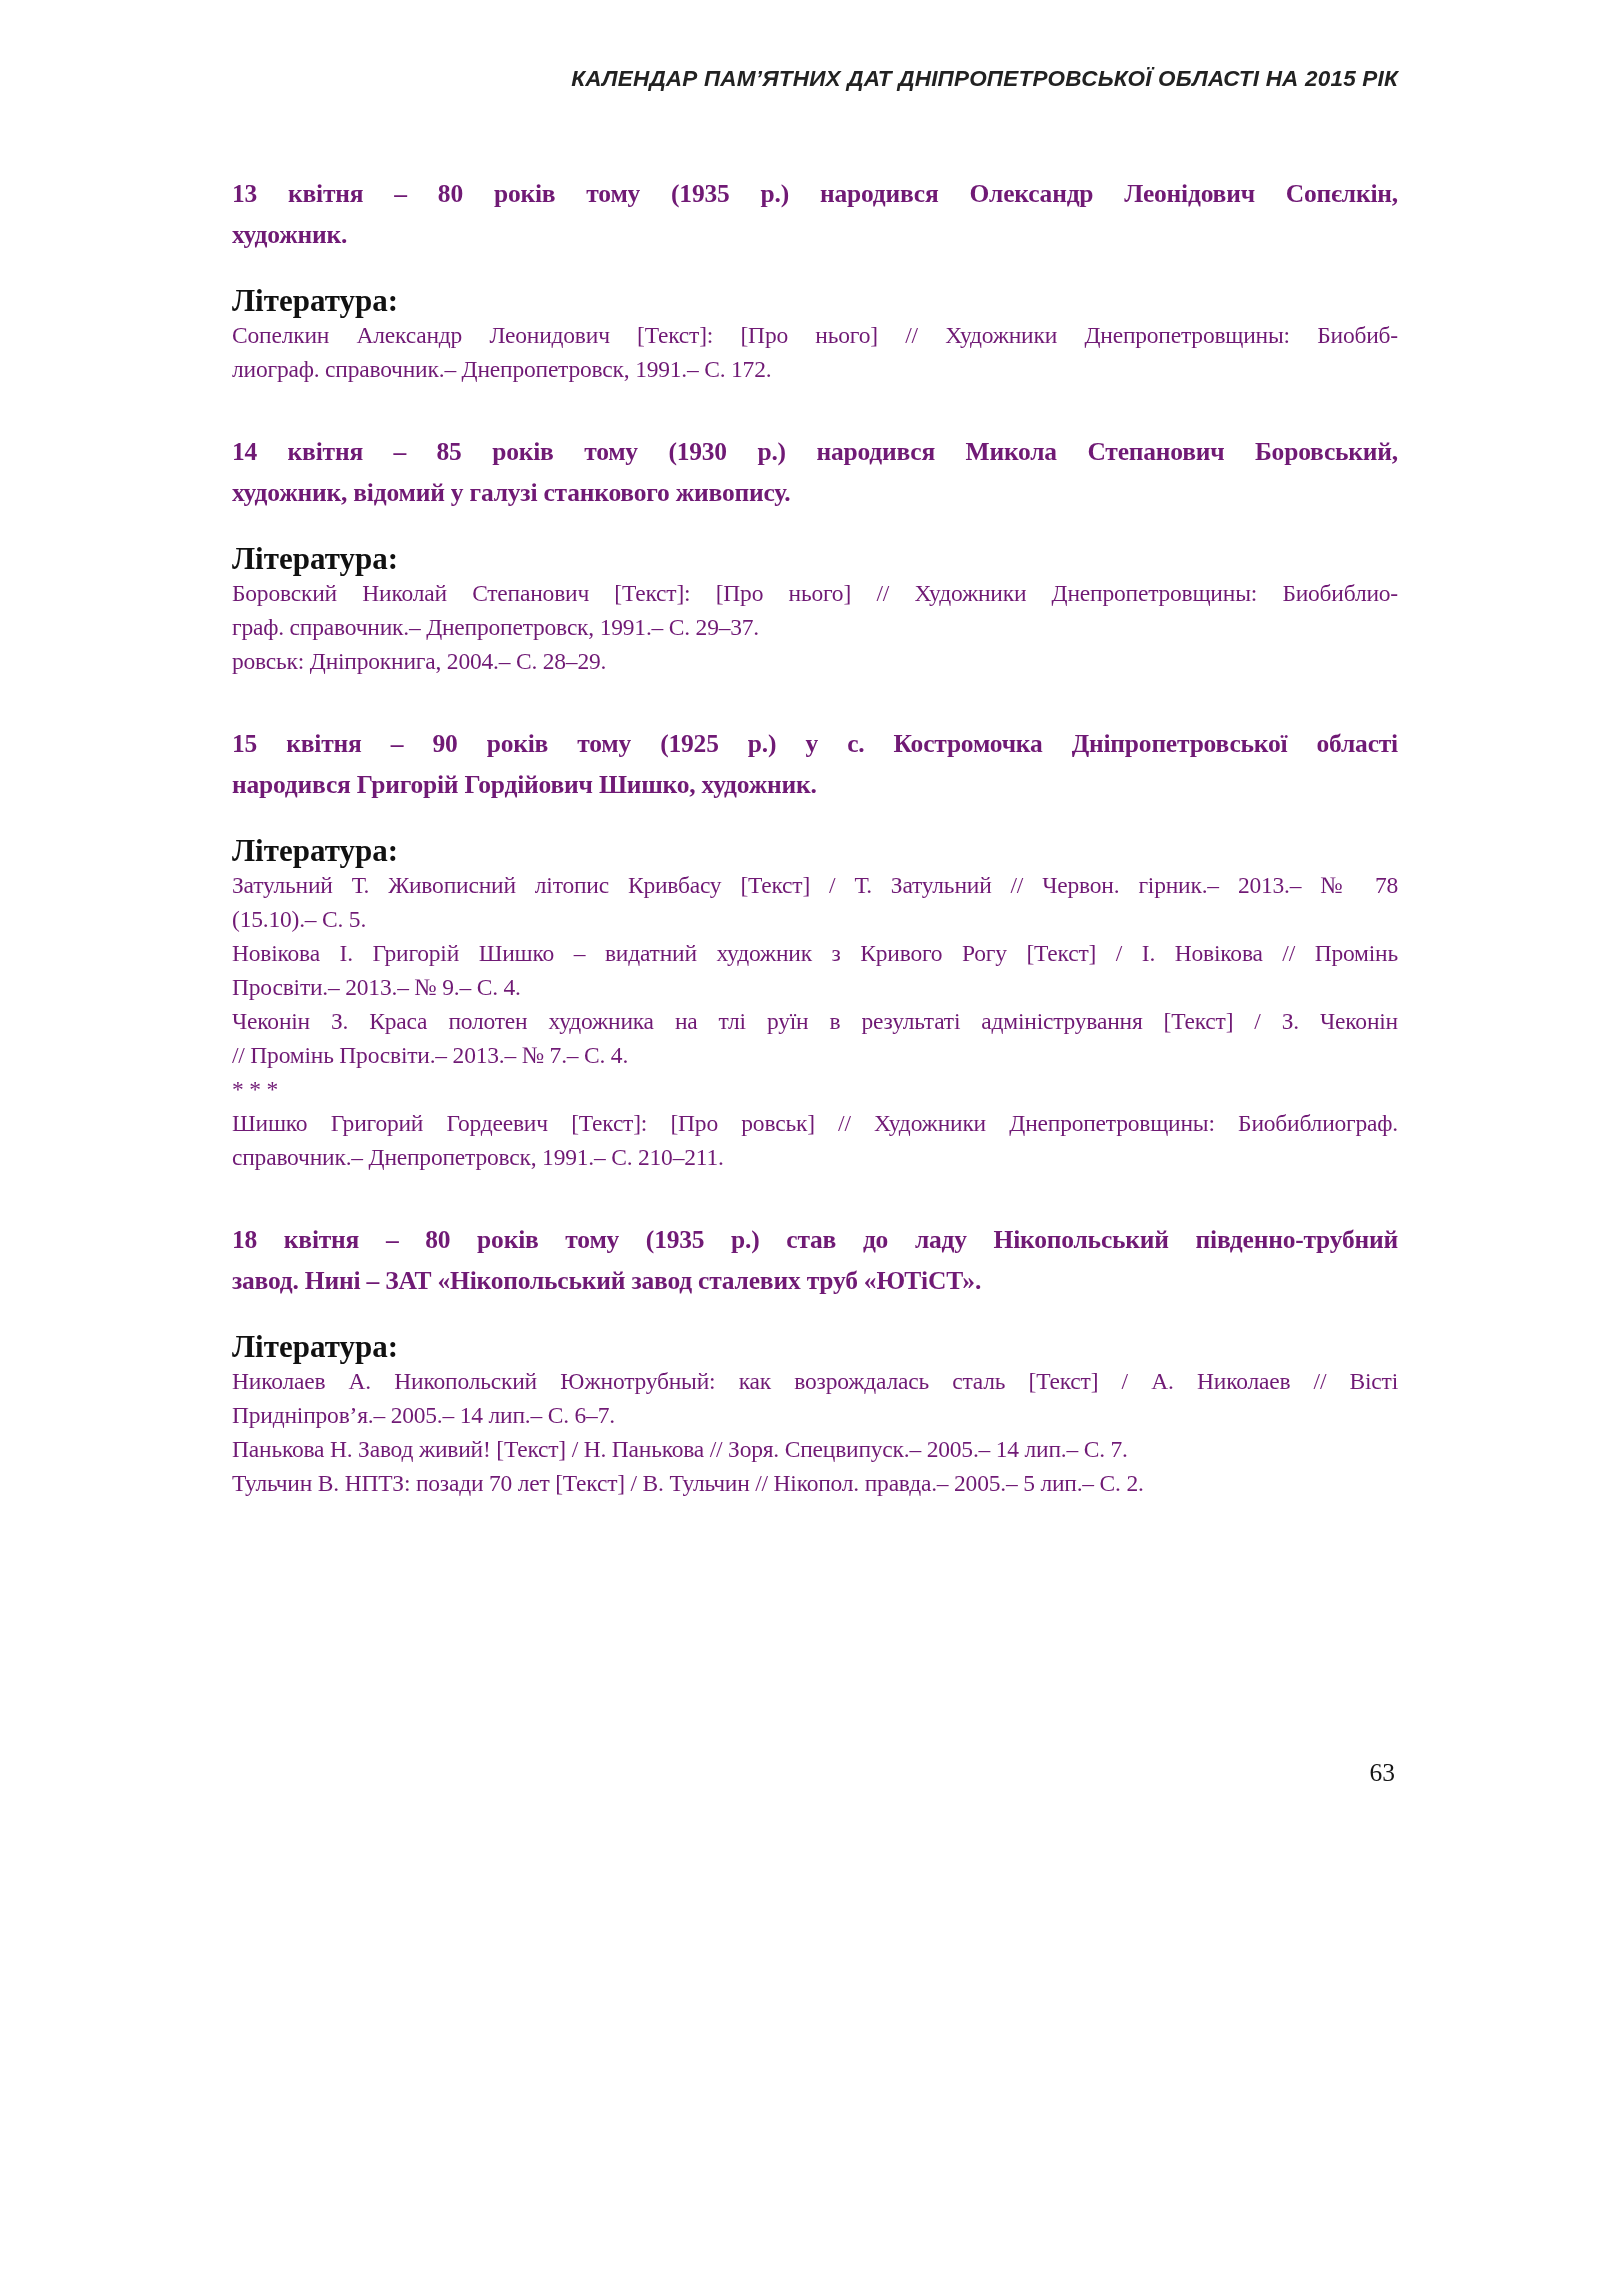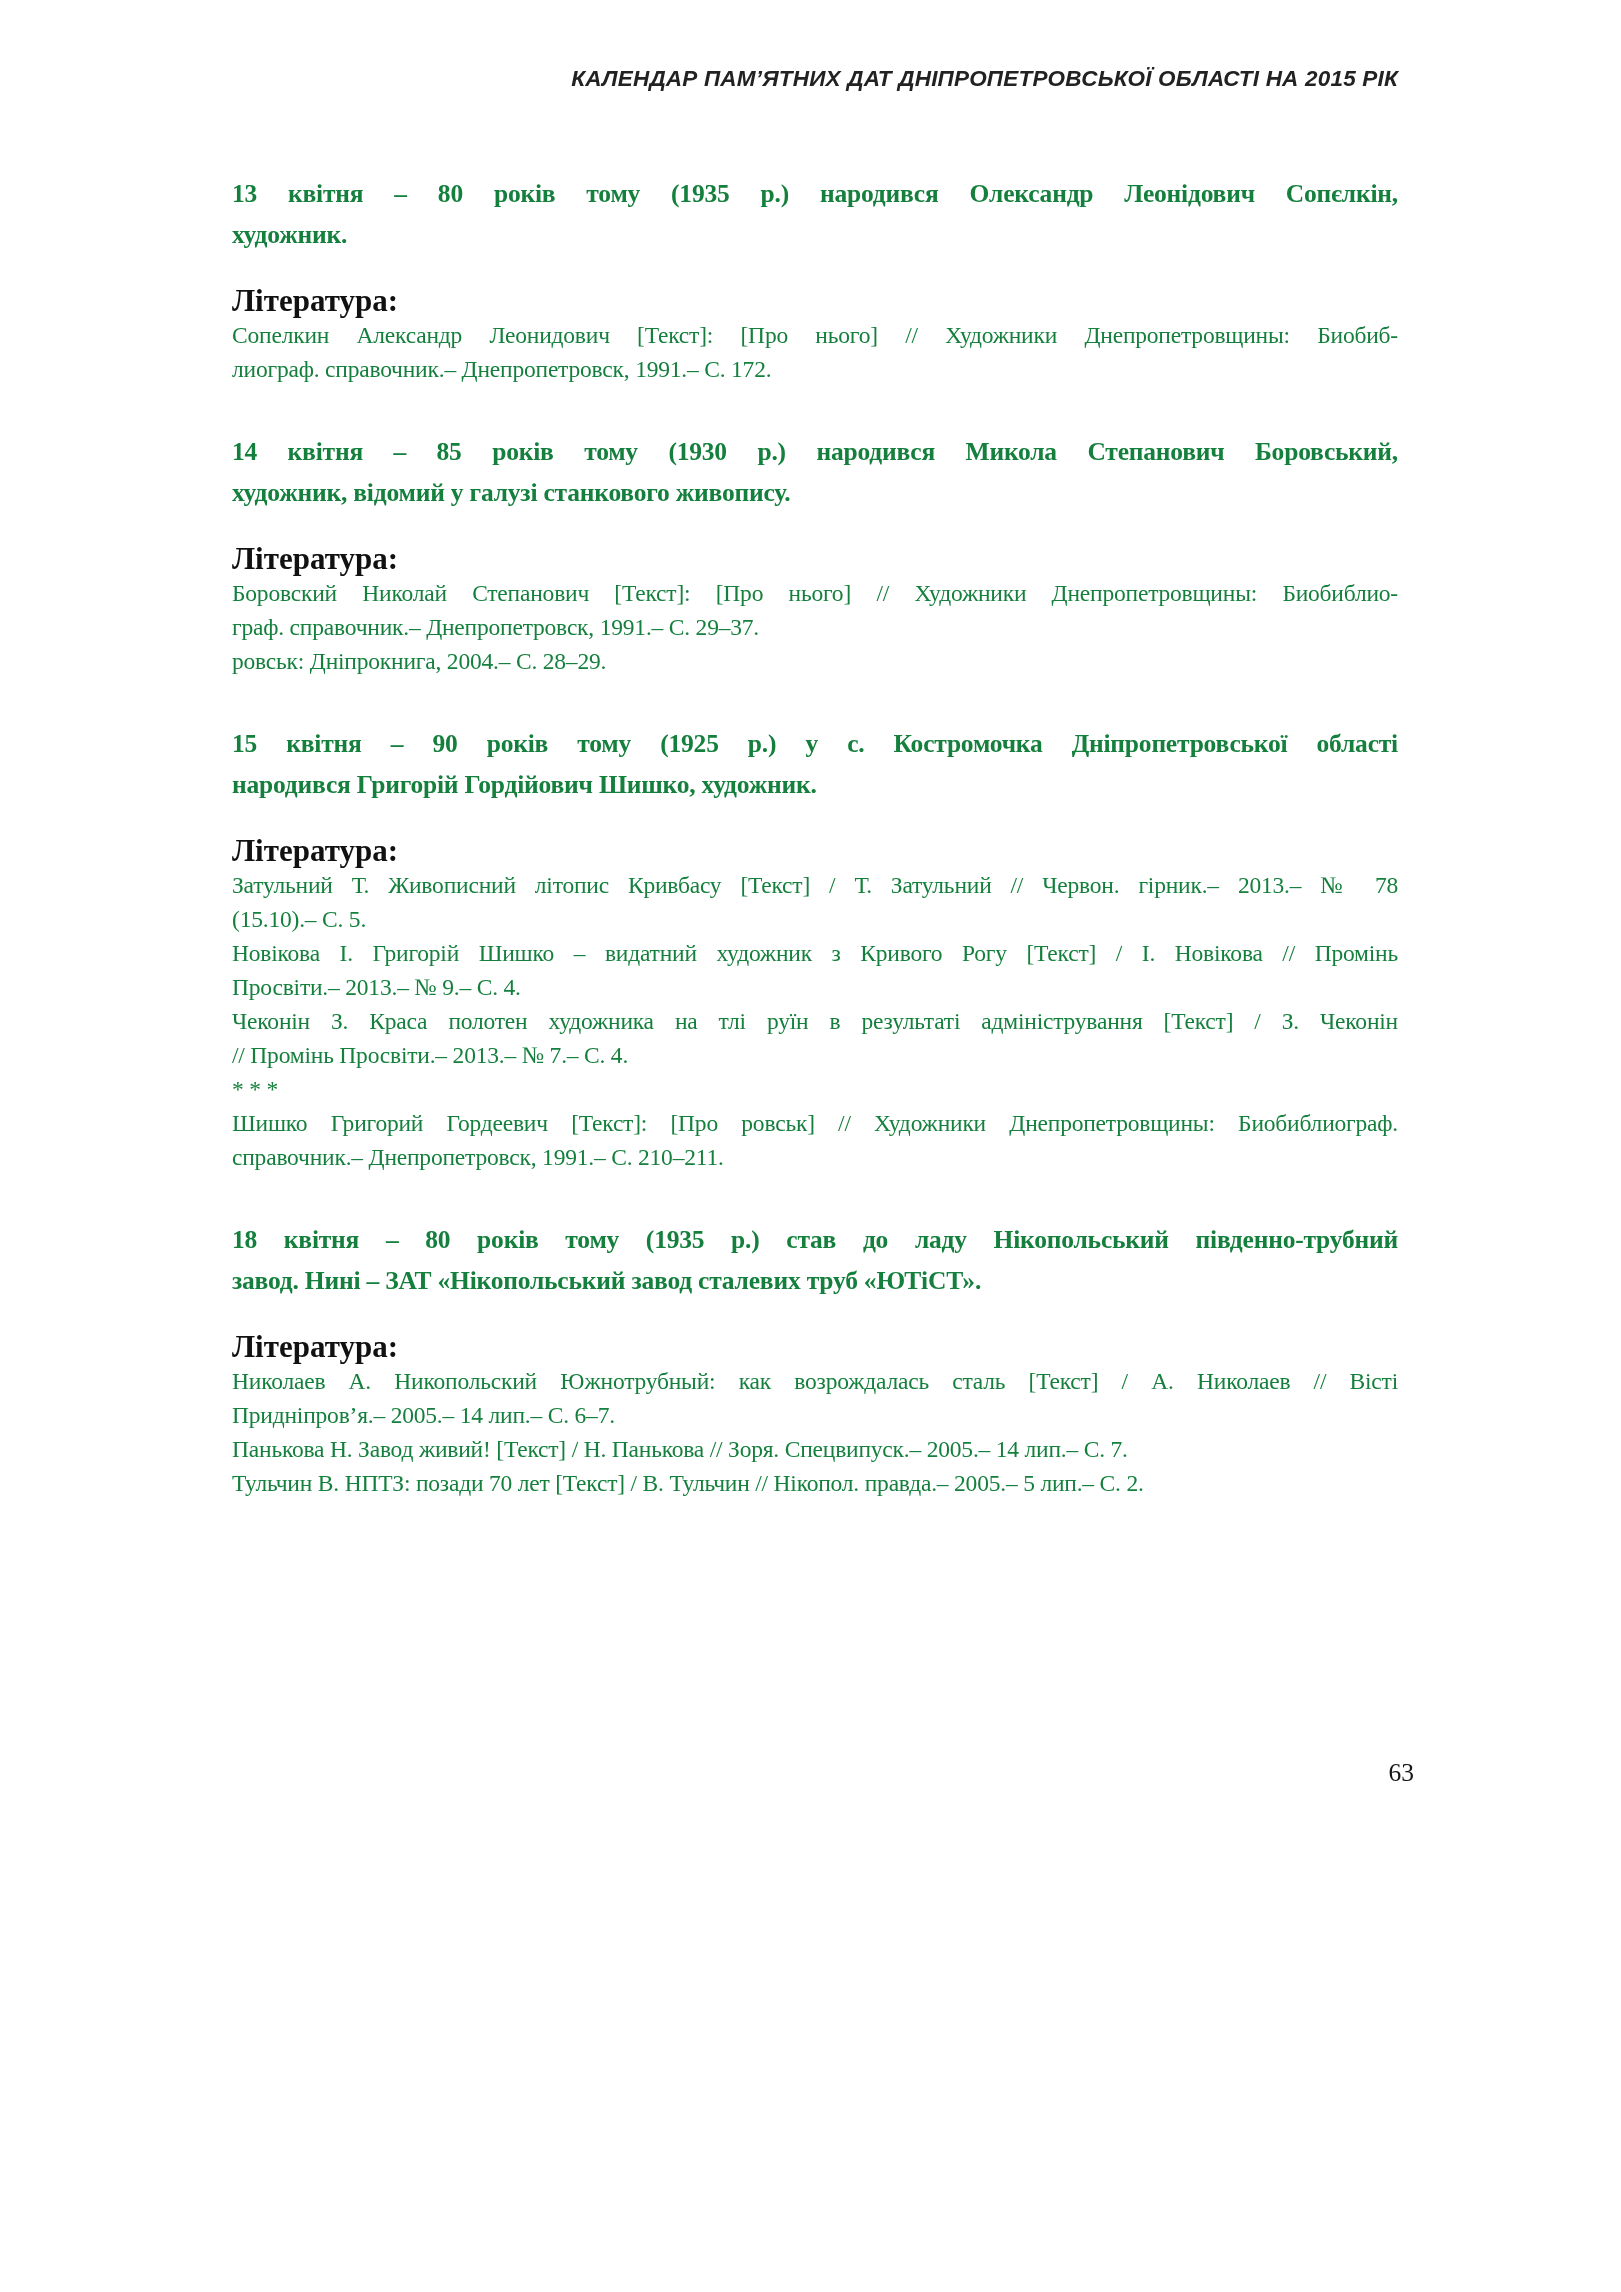--- a/index.html
+++ b/index.html
@@ -51,34 +51,34 @@
     color: #111111;
   }
   .entries { margin: 0; }
   .entry { margin: 0; }
   .jline {
     font-size: 23.5px;
     line-height: 34px;
     text-align: justify;
     text-align-last: justify;
     letter-spacing: -0.2px;
-    color: #15803d;
+    color: #701a75;
   }
   .heading .jline {
     font-size: 25.5px;
     line-height: 41px;
   }
   .jline-last {
     text-align-last: left;
     font-family: Liberation Serif, serif;
   }
   .page-number {
     position: absolute;
     top: 1758px;
-    left: 248px;
+    left: 229px;
     width: 1166px;
     text-align: right;
     font: 25.5px "Liberation Serif", serif;
     color: #161616;
   }
 </style>
 </head>
 <body>
 
 <div class="page">

